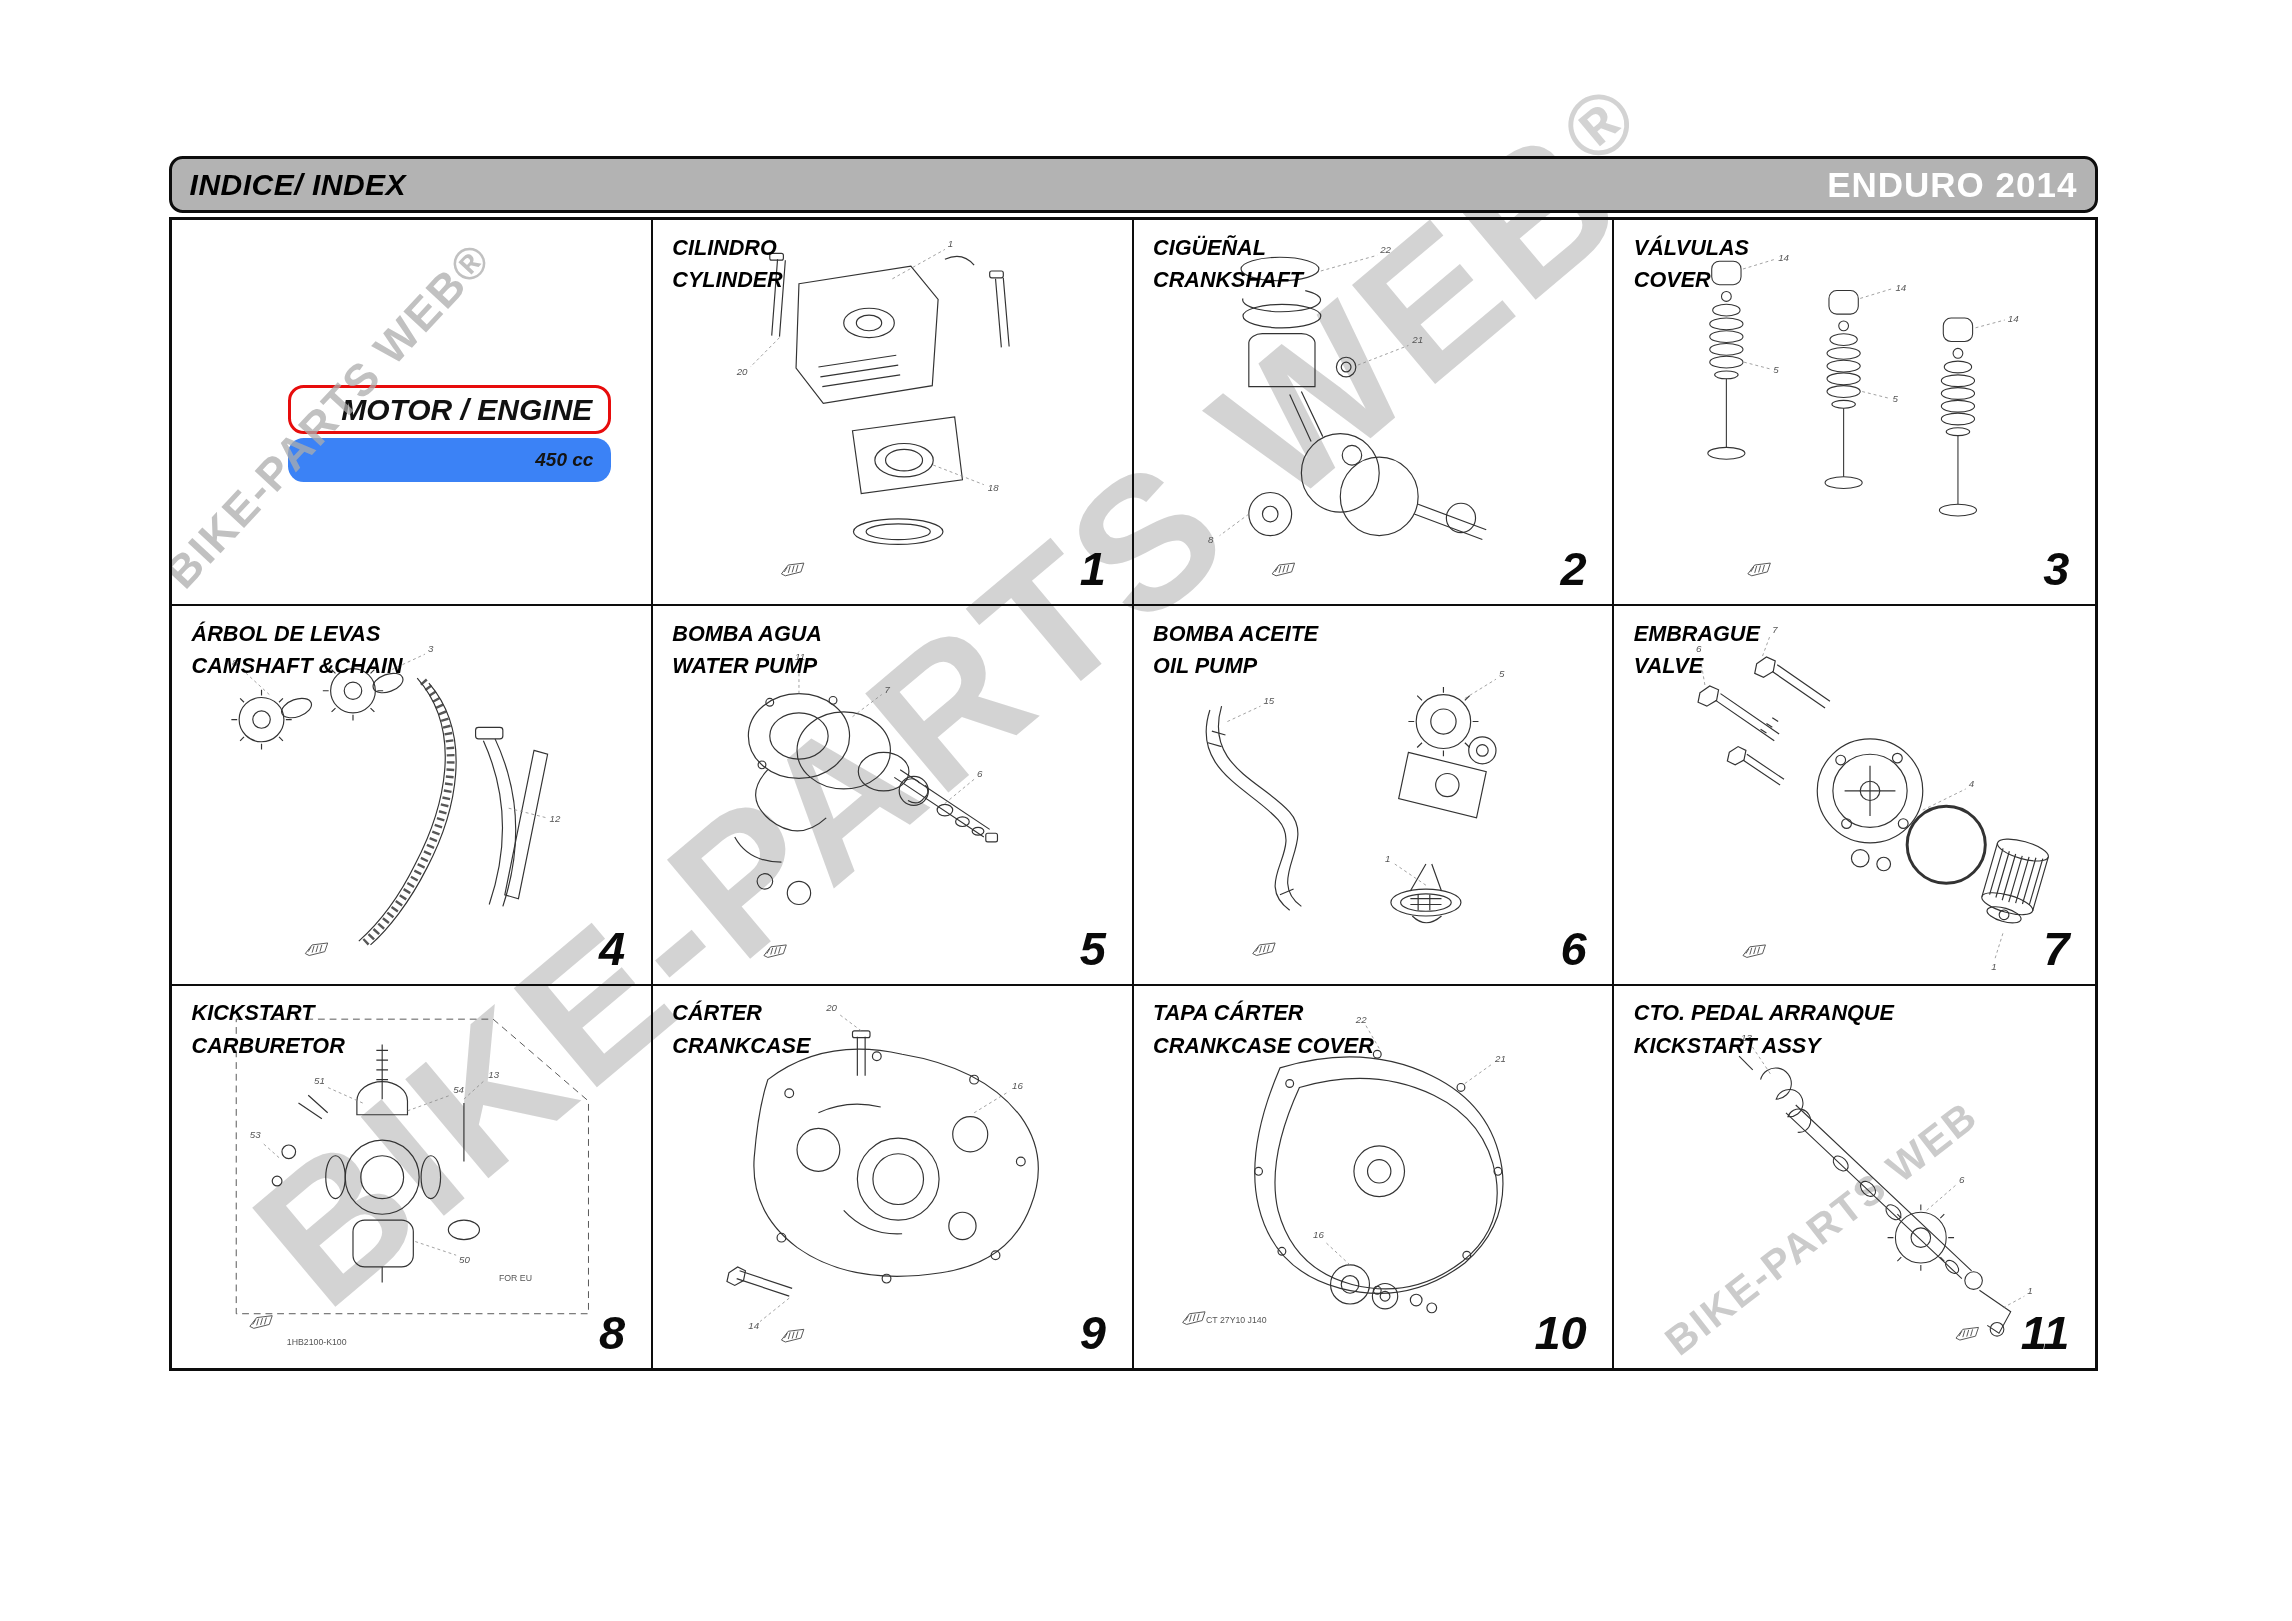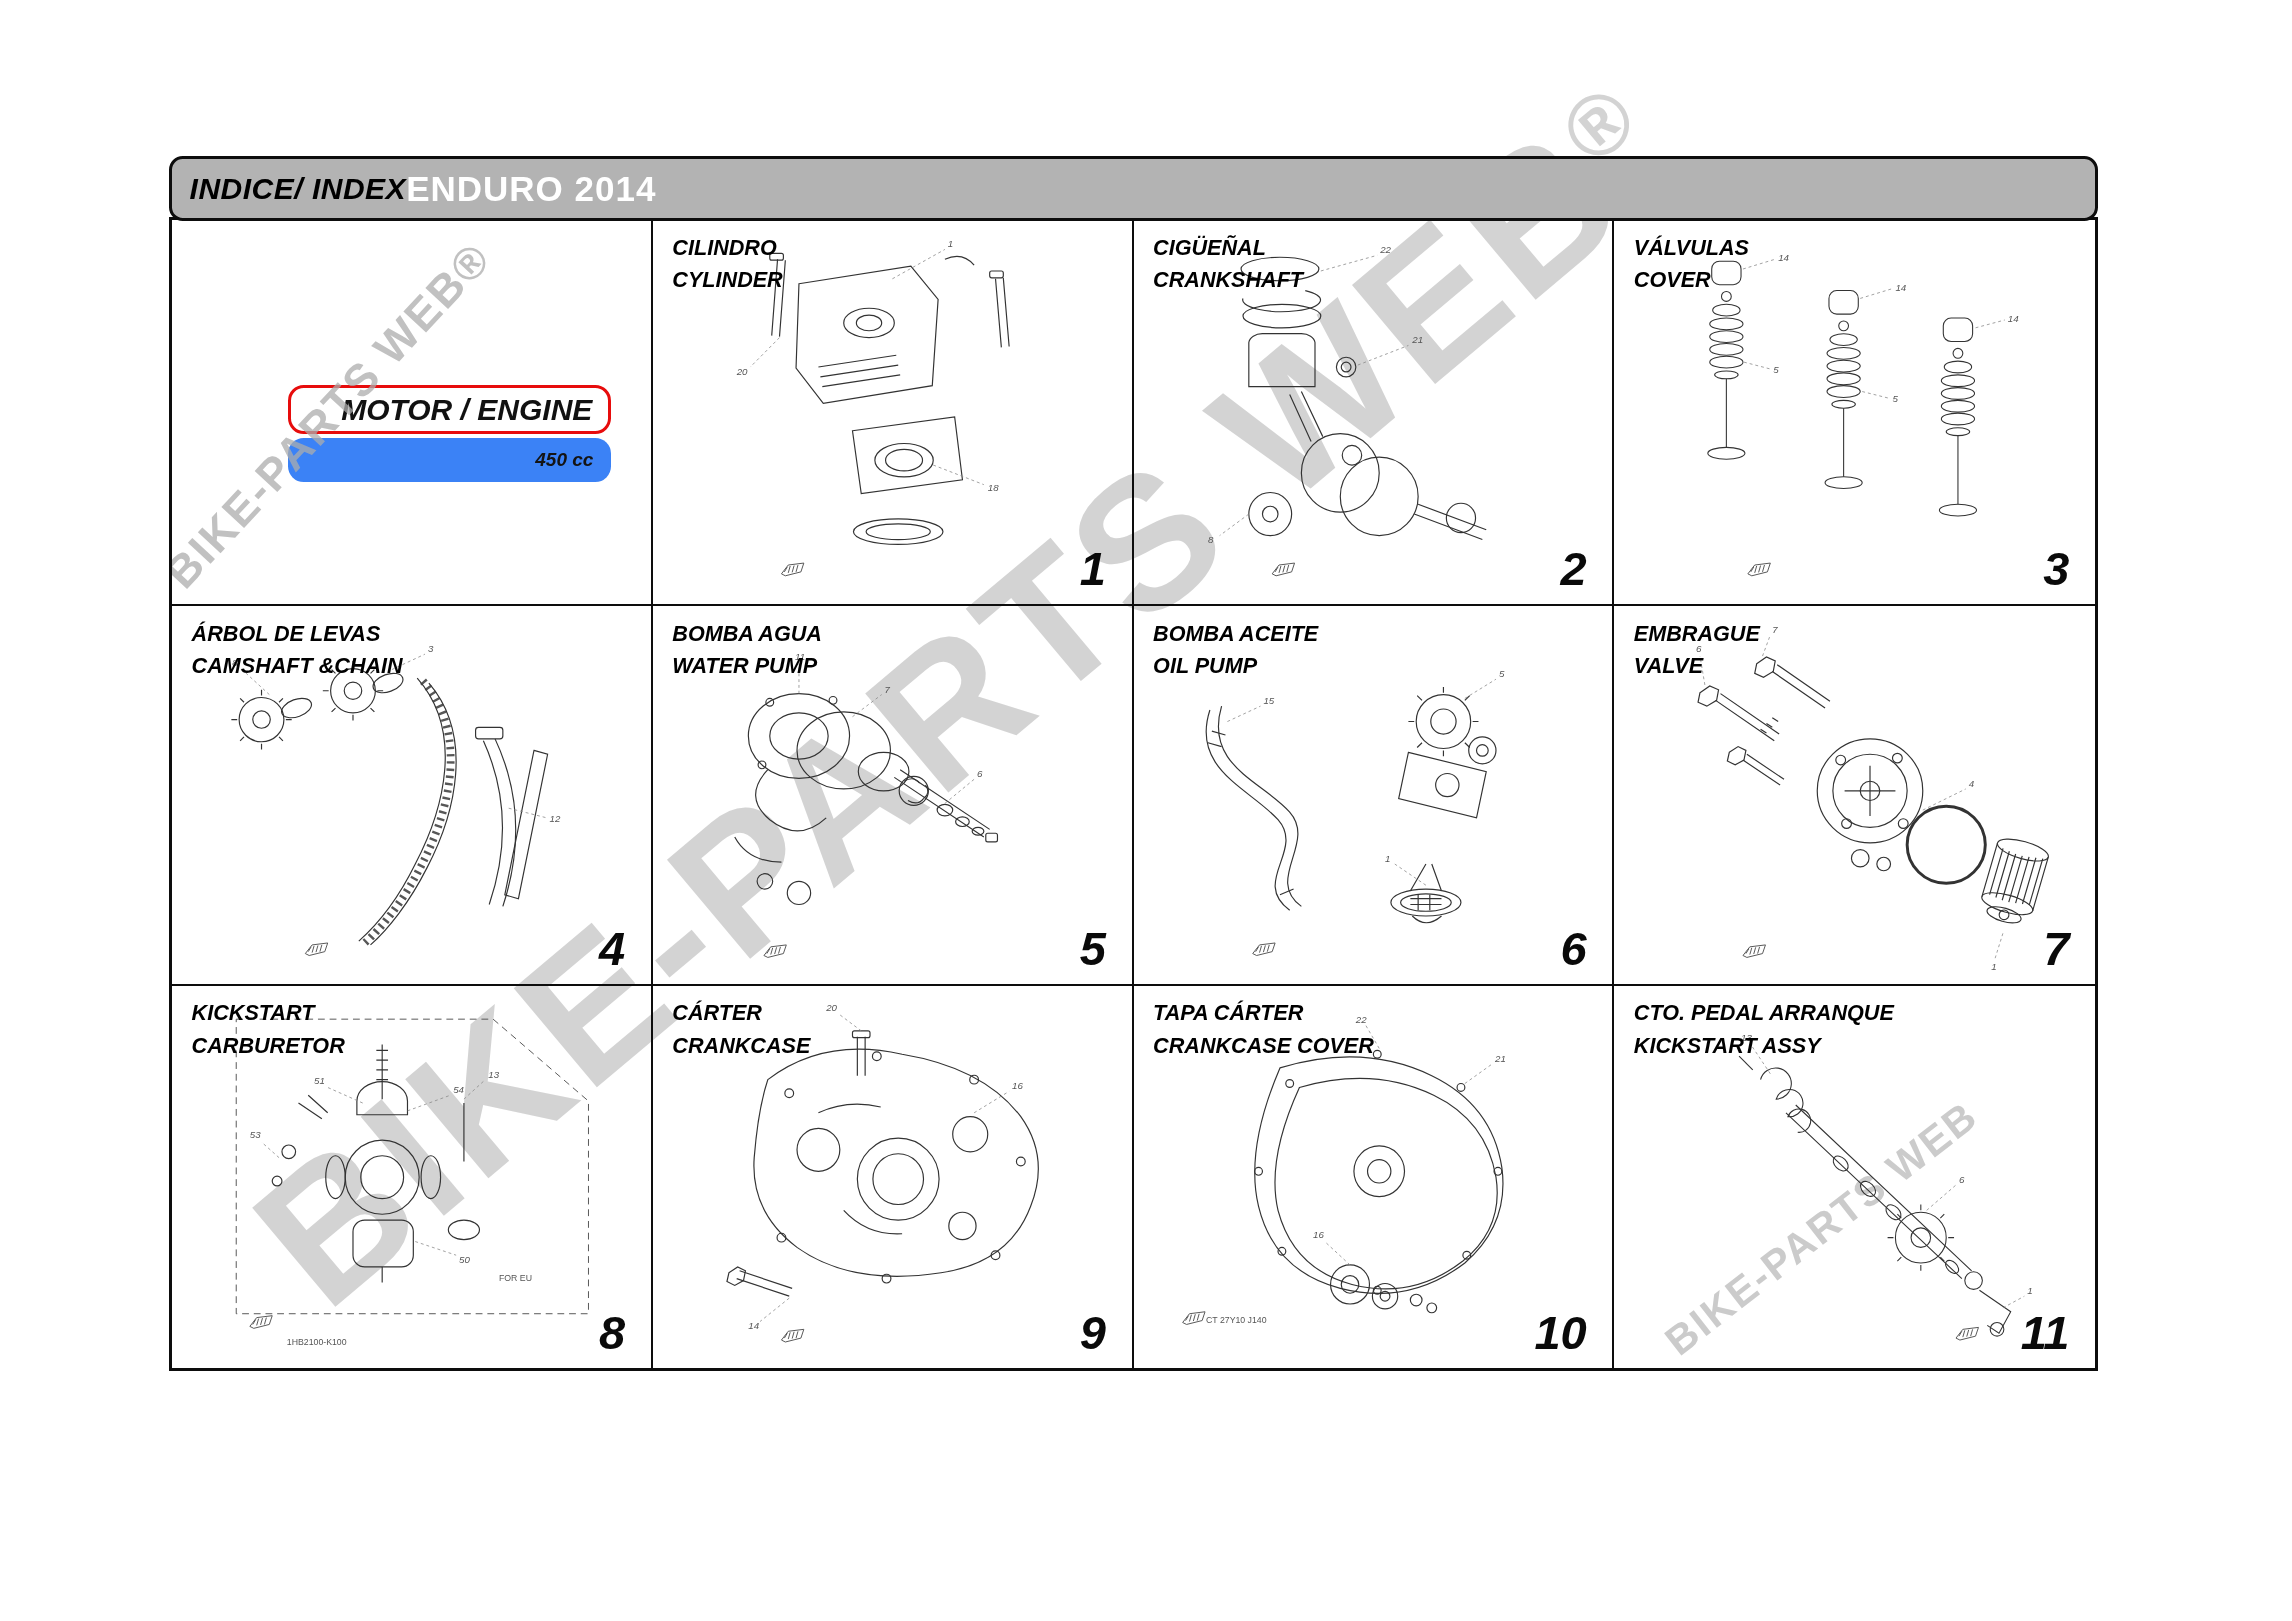--- a/index.html
+++ b/index.html
@@ -3,23 +3,23 @@
 <meta charset="utf-8">
 <style>
   html,body { margin:0; padding:0; background:#ffffff; }
   .page {
     position:relative; width:2293px; height:1621px; background:#fff;
     font-family:"Liberation Sans", sans-serif; overflow:hidden;
   }
 
   
   .header-bar {
-    position:absolute; left:169px; top:156px; width:1929px; height:65px;
+    position:absolute; left:169px; top:156px; width:1929px; height:57px;
     background:#b3b3b3; border:3.9px solid #0d0d0d; border-radius:13.7px;
-    box-sizing:border-box; display:flex; 
+    box-sizing:border-box; display:flex; justify-content:space-between;
     align-items:center; padding:0 17.6px; z-index:6;
   }
   .header-left  { font-style:italic; font-weight:bold; font-size:30px; color:#000; letter-spacing:0.5px; }
   .header-right { font-weight:bold; font-size:35px; color:#ffffff; letter-spacing:1px; }
 
   
   .wm-main {
     position:absolute; left:284px; top:1157px; transform:rotate(-40deg);
     transform-origin:left center; font-weight:bold; font-size:188px;
     letter-spacing:5.9px; color:rgba(168,168,168,0.50); z-index:1; white-space:nowrap;

